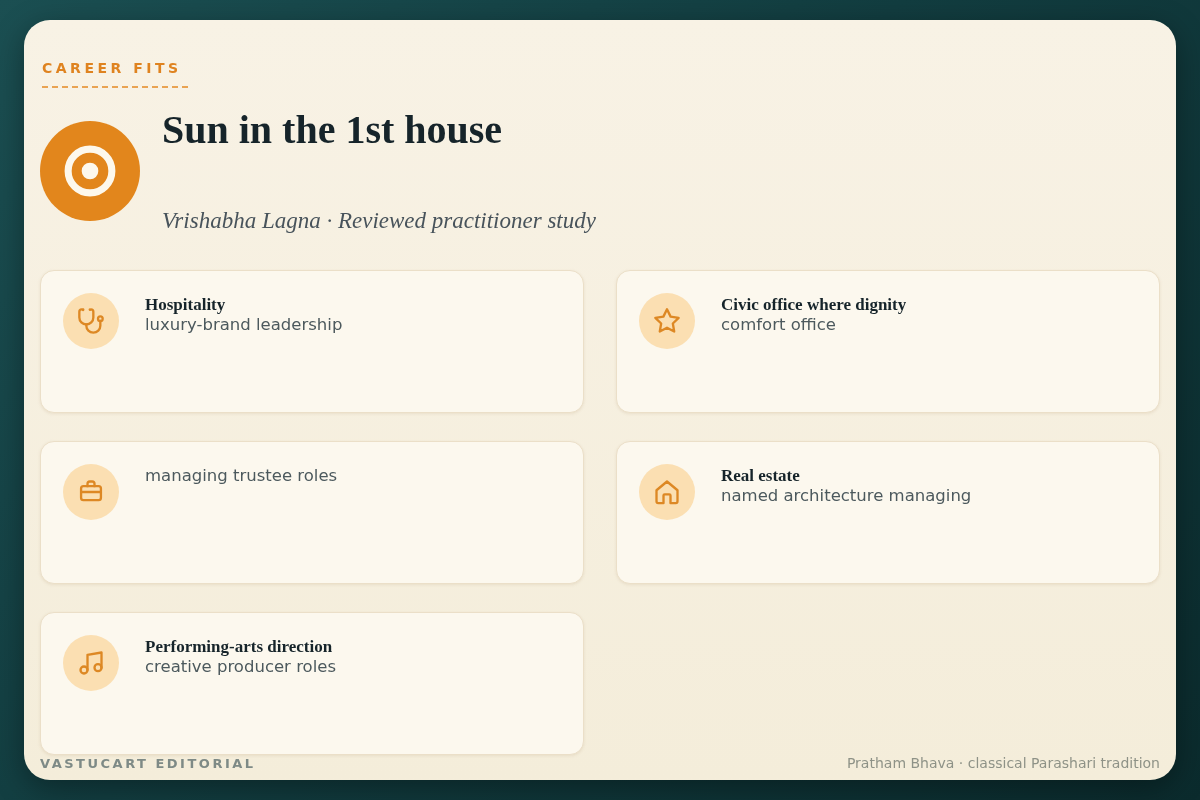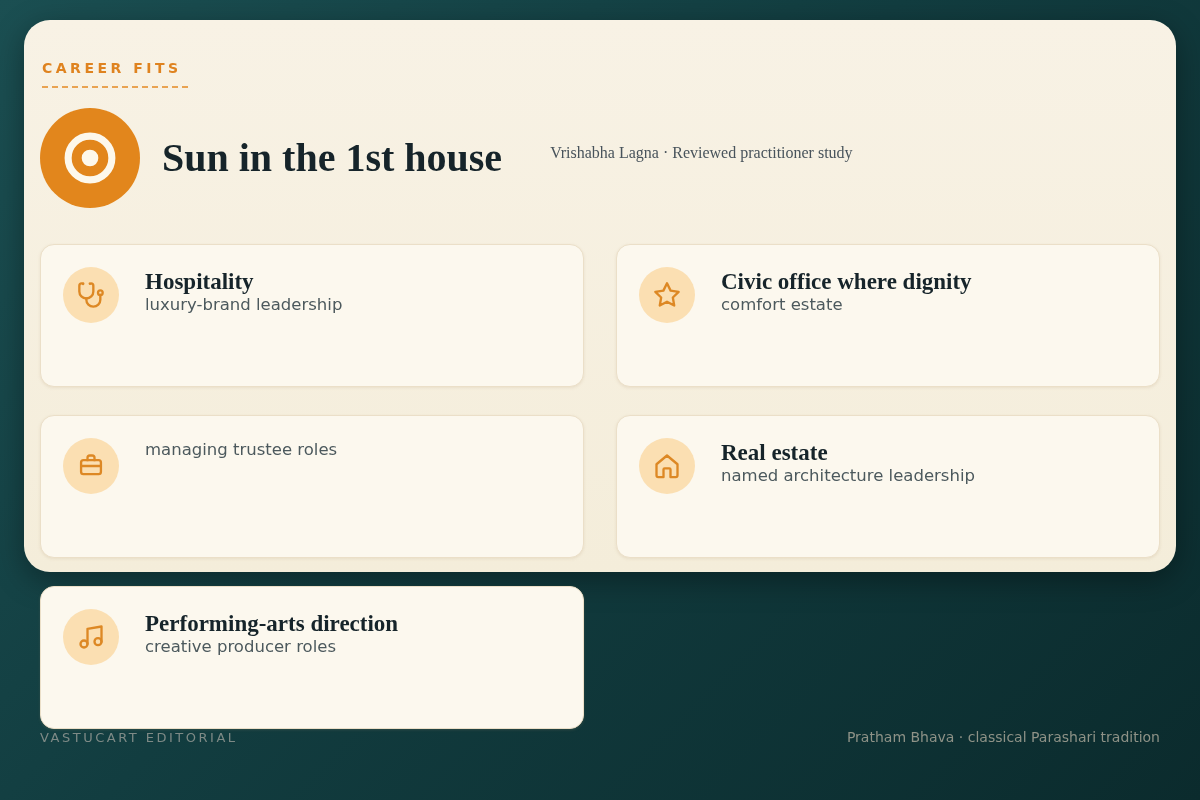--- a/index.html
+++ b/index.html
@@ -3,21 +3,21 @@
 <meta charset="utf-8">
 <style>
   * { margin: 0; padding: 0; box-sizing: border-box; }
   html, body { width: 1200px; height: 800px; }
   body {
     font-family: "DejaVu Sans", "Liberation Sans", sans-serif;
     background: linear-gradient(135deg, #1b4f52 0%, #123d40 45%, #0b2b2d 100%);
     overflow: hidden;
   }
   .board {
-    width: 1152px; height: 552px;
+    width: 1152px; height: 760px;
     margin: 20px auto 0 auto;
     background: linear-gradient(180deg, #f8f2e5 0%, #f4edda 100%);
     border-radius: 26px;
     padding: 0 16px;
     display: flex; flex-direction: column;
     box-shadow: 0 8px 30px rgba(0,0,0,0.35);
   }
   .eyebrow {
     margin-top: 40px; margin-left: 2px;
     font-size: 14px; font-weight: 700;
@@ -27,30 +27,31 @@
   .eyebrow-dash {
     margin-top: 10px; margin-left: 2px;
     width: 146px; height: 0;
     border-top: 2px dashed #e9a352;
   }
   .header-row {
     margin-top: 20px;
     display: flex; align-items: center; gap: 22px;
   }
   .sun-badge { width: 100px; height: 100px; flex: 0 0 auto; }
-  .title-block { display: flex; flex-direction: row; gap: 48px; }
+  .title-block { display: flex; flex-direction: column; gap: 48px; }
   .page-title {
     font-family: "Liberation Serif", "DejaVu Serif", serif;
     font-size: 40px; font-weight: 700;
     color: #16242a; line-height: 1.1;
   }
   .page-subtitle {
     margin-top: 8px;
     font-family: "Liberation Serif", "DejaVu Serif", serif;
-    font-size: 16px;
+    font-style: italic;
+    font-size: 23px;
     color: #48535b;
   }
   .grid {
     margin-top: 36px;
     display: grid;
     grid-template-columns: 1fr 1fr;
     column-gap: 32px; row-gap: 28px;
   }
   .card {
     height: 143px;
@@ -65,35 +66,35 @@
   .icon-tile {
     width: 56px; height: 56px; flex: 0 0 auto;
     background: #fbdfb2;
     border-radius: 50%;
     display: flex; align-items: center; justify-content: center;
   }
   .icon-tile svg { width: 28px; height: 28px; stroke: #dd8824; }
   .card-text { display: flex; flex-direction: column; padding-top: 2px; min-width: 0; }
   .card-title {
     font-family: "Liberation Serif", "DejaVu Serif", serif;
-    font-size: 23px; font-weight: 700;
+    font-size: 17px; font-weight: 700;
     color: #16242a;
     white-space: nowrap; overflow: hidden;
   }
   .card-sub {
     font-size: 16.5px;
     color: #4c595d;
   }
   .footer {
     margin-top: auto;
     padding-bottom: 22px;
     display: flex; align-items: center; justify-content: space-between;
   }
   .footer-left {
-    font-size: 13px; font-weight: 400;
+    font-size: 13px; font-weight: 700;
     letter-spacing: 2.5px;
     color: #7e8a86;
   }
   .footer-right {
     font-size: 14px;
     color: #8e9287;
   }
 </style>
 </head>
 <body>
@@ -135,21 +136,21 @@
 
 
     <div class="card">
       <span class="icon-tile">
         <svg viewBox="0 0 24 24" fill="none" stroke-width="2" stroke-linecap="round" stroke-linejoin="round">
           <polygon points="12 2 15.09 8.26 22 9.27 17 14.14 18.18 21.02 12 17.77 5.82 21.02 7 14.14 2 9.27 8.91 8.26 12 2"></polygon>
         </svg>
       </span>
       <div class="card-text">
         <div class="card-title">Civic office where dignity</div>
-        <div class="card-sub">comfort estate</div>
+        <div class="card-sub">comfort office</div>
       </div>
     </div>
 
     <div class="card">
       <span class="icon-tile">
         <svg viewBox="0 0 24 24" fill="none" stroke-width="2" stroke-linecap="round" stroke-linejoin="round">
           <path d="M9 7V5a2 2 0 0 1 2-2h2a2 2 0 0 1 2 2v2"></path>
           <rect x="3.5" y="7" width="17" height="12" rx="2"></rect>
           <path d="M3.5 12h17"></path>
         </svg>
@@ -160,21 +161,21 @@
     </div>
 
     <div class="card">
       <span class="icon-tile">
         <svg viewBox="0 0 24 24" fill="none" stroke-width="2" stroke-linecap="round" stroke-linejoin="round">
           <path d="M3 10.5 12 3l9 7.5V20a1.5 1.5 0 0 1-1.5 1.5H15v-6.5a1 1 0 0 0-1-1h-4a1 1 0 0 0-1 1v6.5H4.5A1.5 1.5 0 0 1 3 20z"></path>
         </svg>
       </span>
       <div class="card-text">
         <div class="card-title">Real estate</div>
-        <div class="card-sub">named architecture leadership</div>
+        <div class="card-sub">named architecture managing</div>
       </div>
     </div>
 
     <div class="card">
       <span class="icon-tile">
         <svg viewBox="0 0 24 24" fill="none" stroke-width="2" stroke-linecap="round" stroke-linejoin="round">
           <path d="M9 18V5l12-2v13"></path>
           <circle cx="6" cy="18" r="3"></circle>
           <circle cx="18" cy="16" r="3"></circle>
         </svg>

